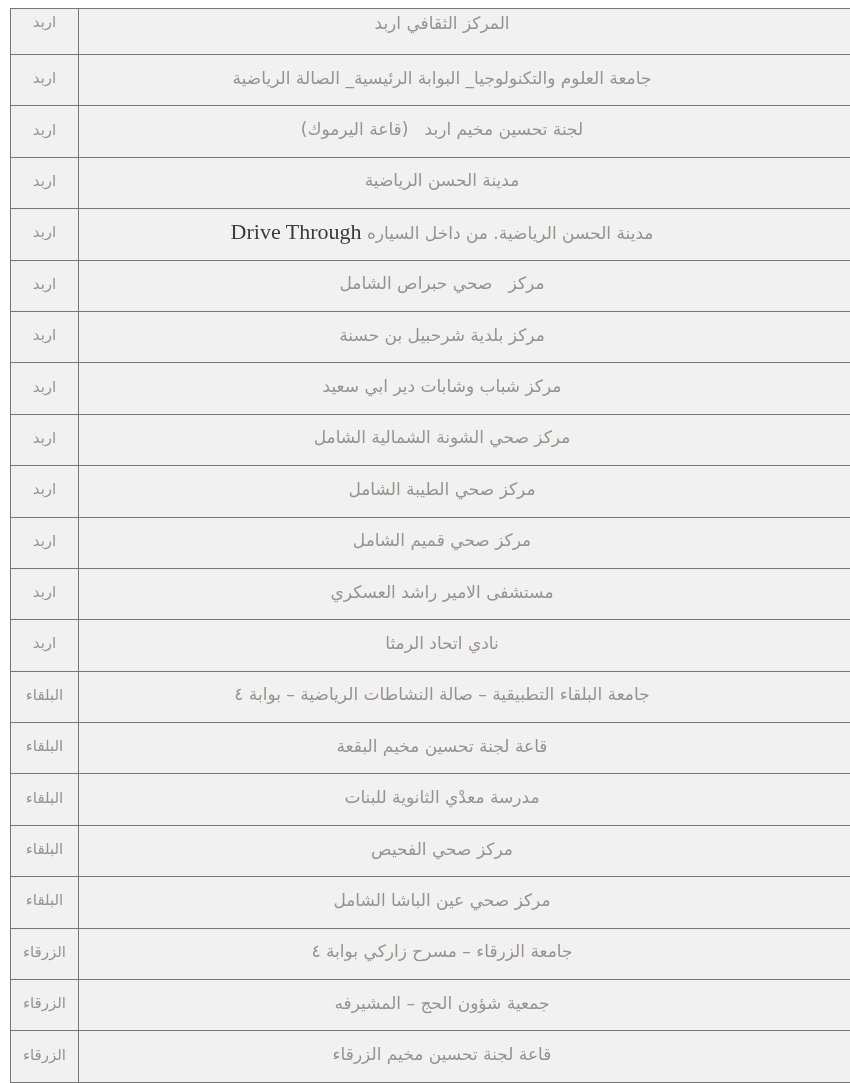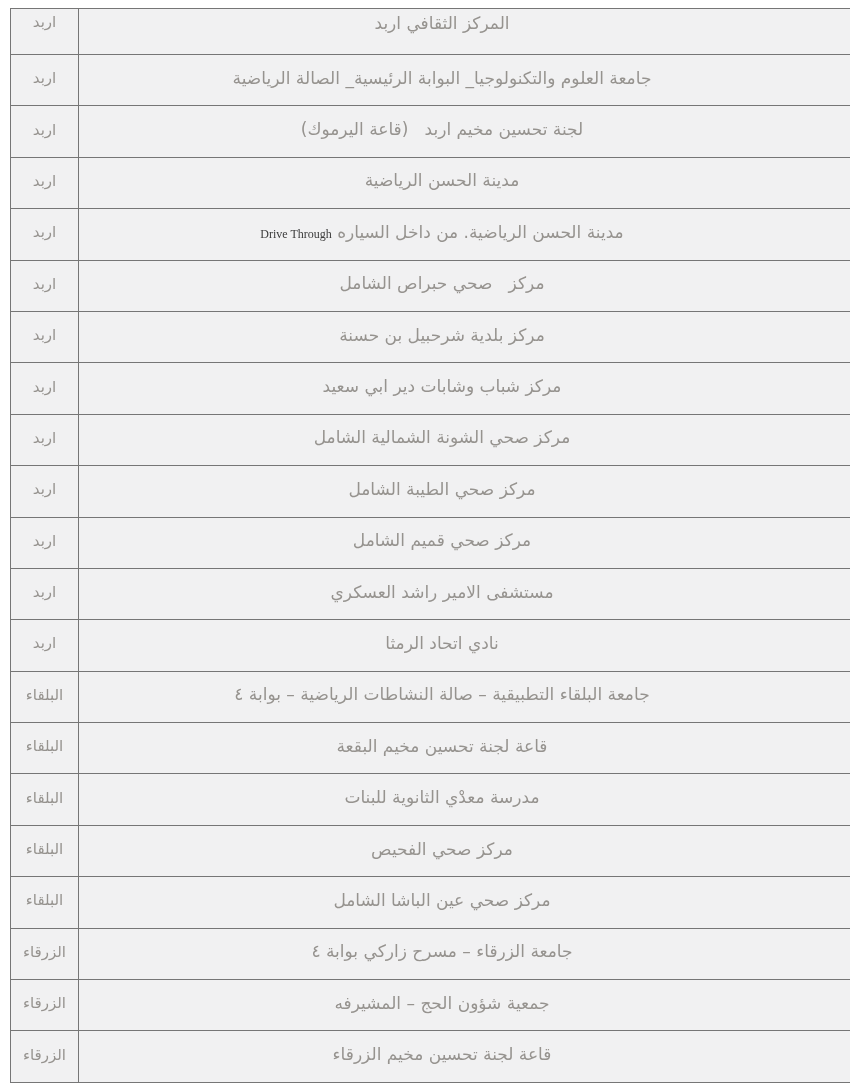--- a/index.html
+++ b/index.html
@@ -51,21 +51,21 @@
     direction:rtl;
     text-align:center;
     white-space:pre-wrap;
     font-size:17px;
     color:var(--text-color);
     padding:0 60px 5px 10px;
   }
   td.venue-cell .latin{
     font-family:"Liberation Serif","DejaVu Serif",serif;
     color:var(--latin-text-color);
-    font-size:12px;
+    font-size:22px;
     text-align:center;
   }
 </style>
 </head>
 <body>
 
 <div class="table-wrap">
   <table class="venues-table">
     <tbody>
         <tr class="row row-first">

